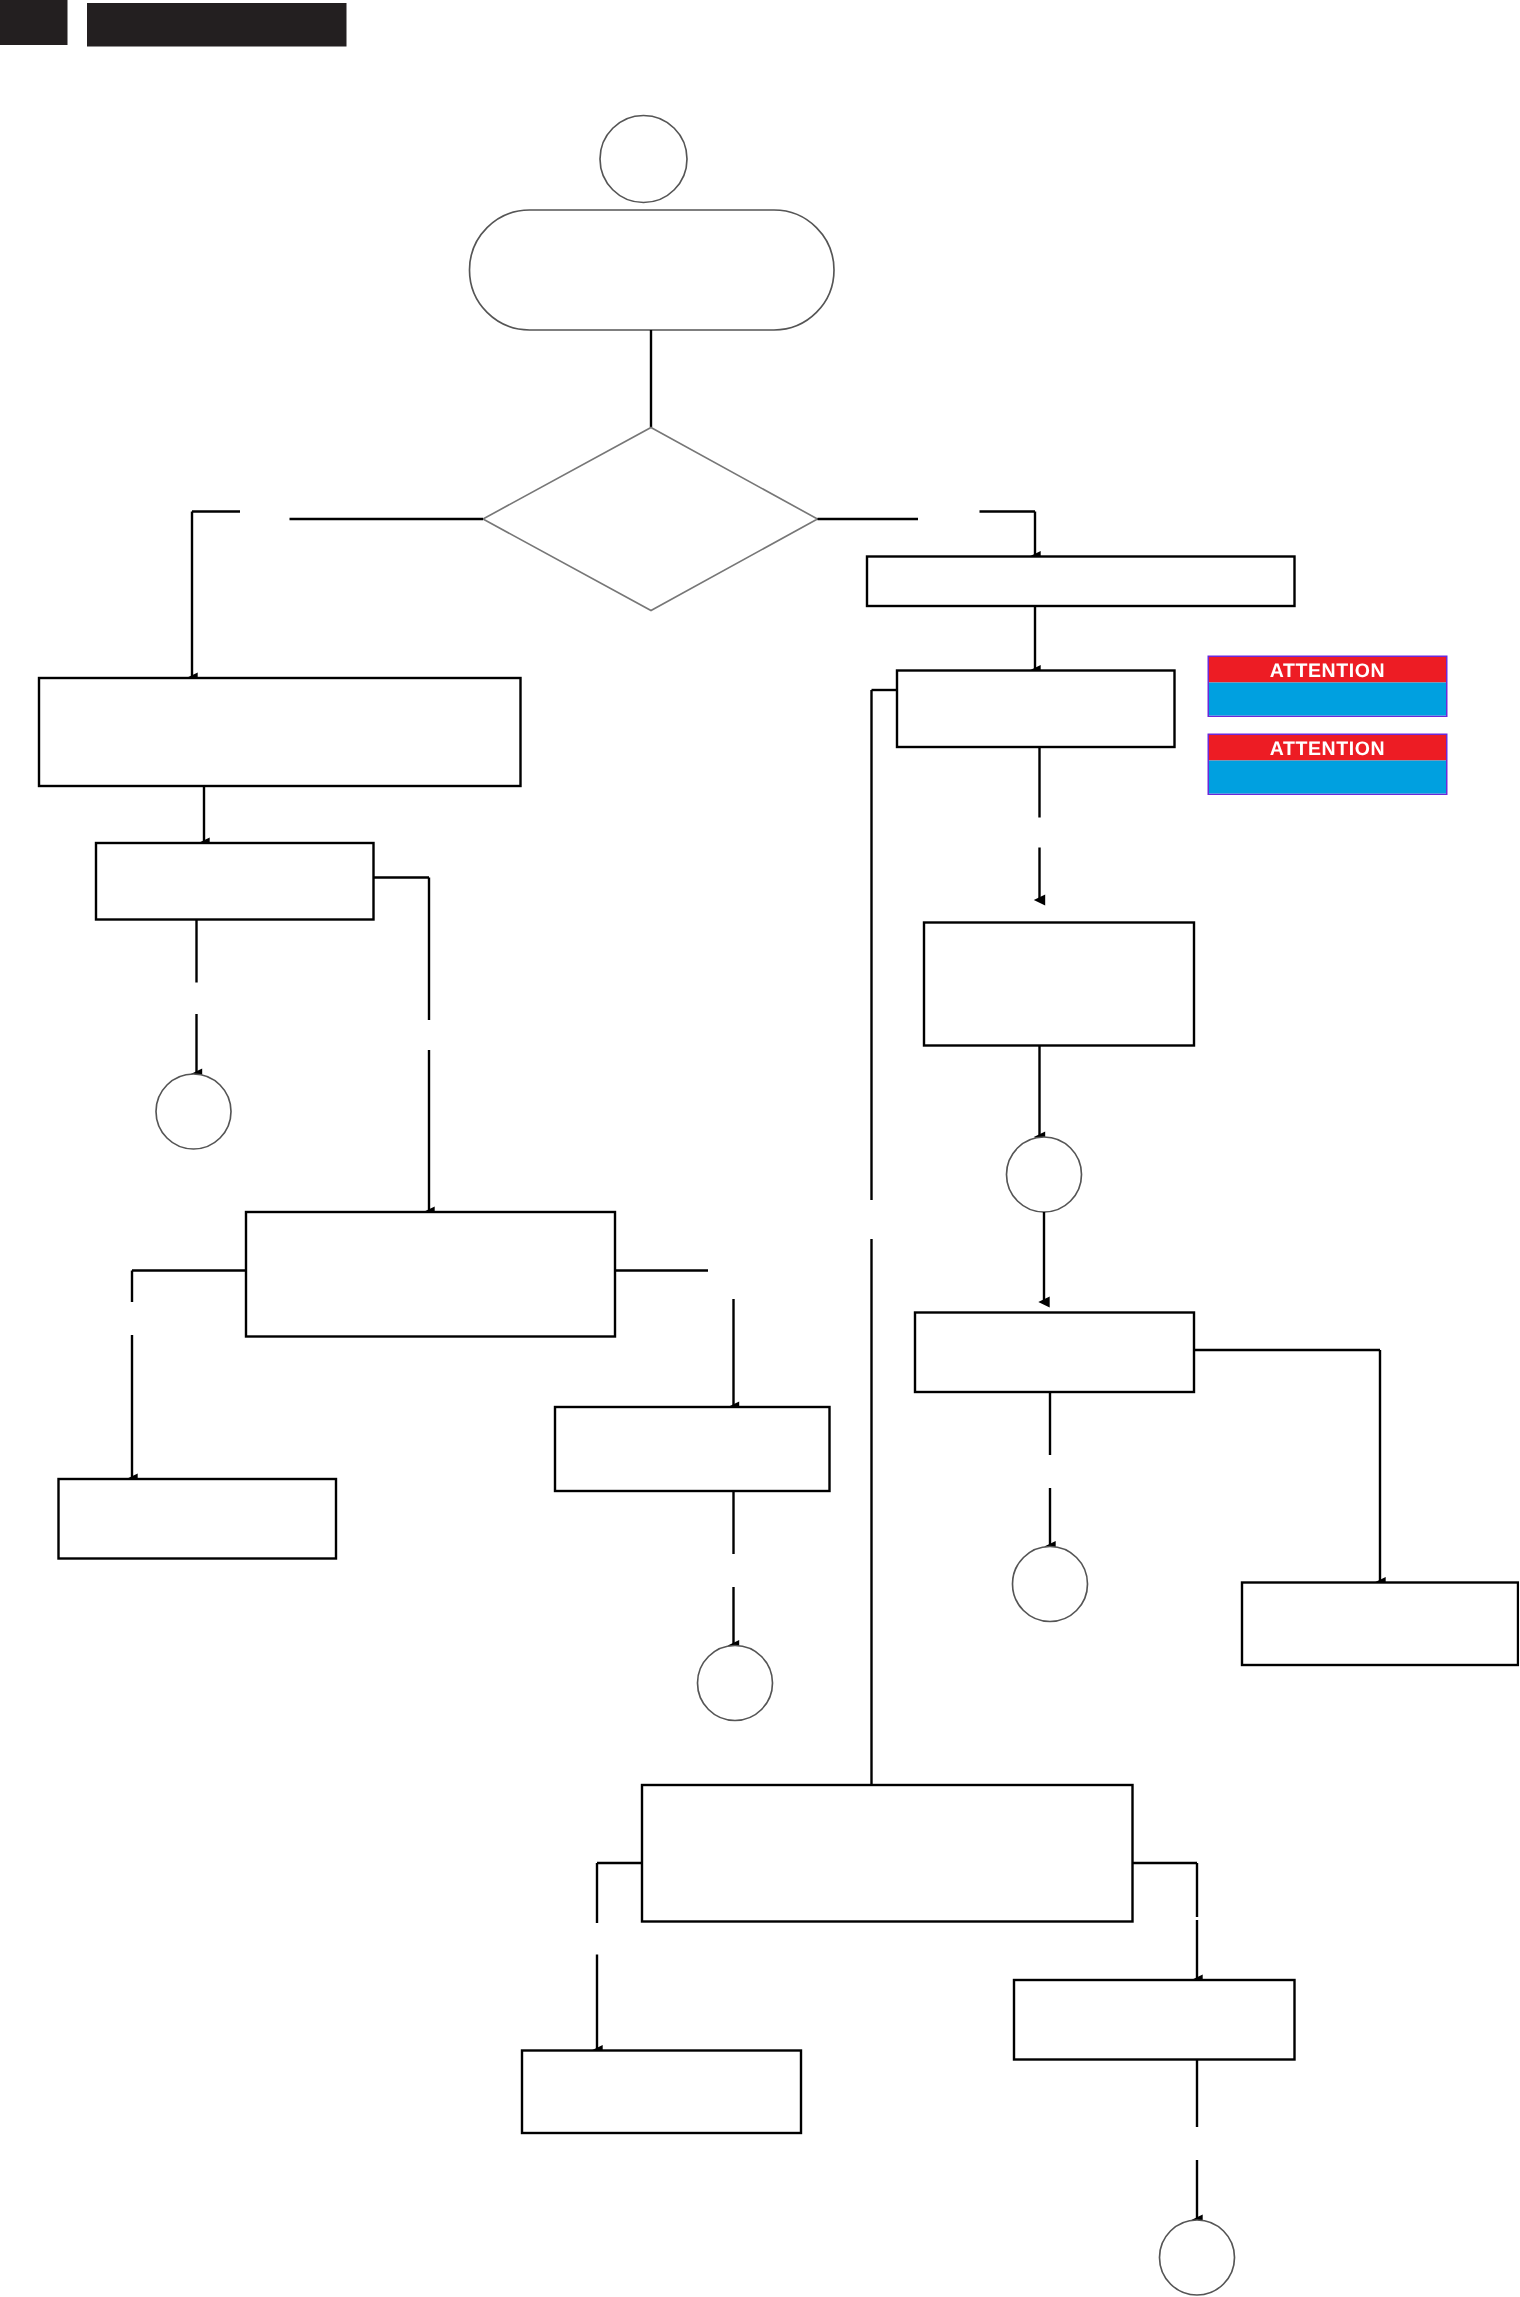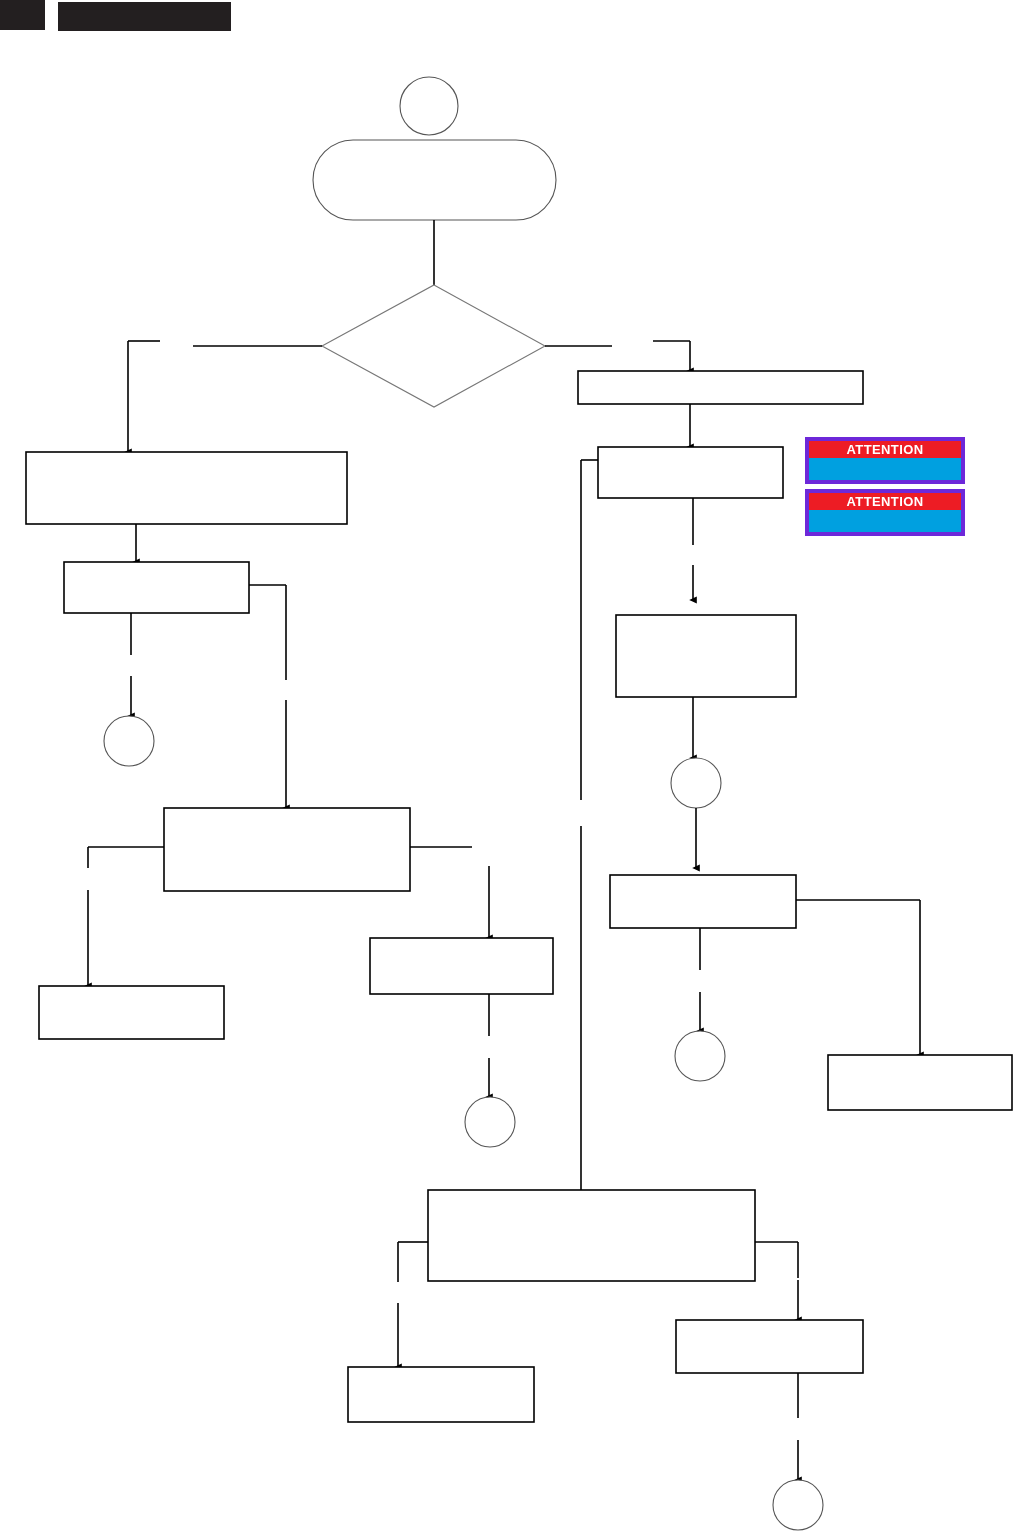--- a/index.html
+++ b/index.html
@@ -38,21 +38,21 @@
   #header-bar-wide {
     left: 58px;
     top: 2px;
     width: 173px;
     height: 29px;
   }
   .attention-box {
     position: absolute;
     width: 160px;
     box-sizing: border-box;
-    border: 4px solid #6d28d9;
+    border: 1px solid #6d28d9;
   }
   .attention-title {
     background: #ed1c24;
     color: #ffffff;
     font-size: 13px;
     font-weight: bold;
     text-align: center;
     letter-spacing: 0.4px;
     line-height: 17px;
     height: 17px;

